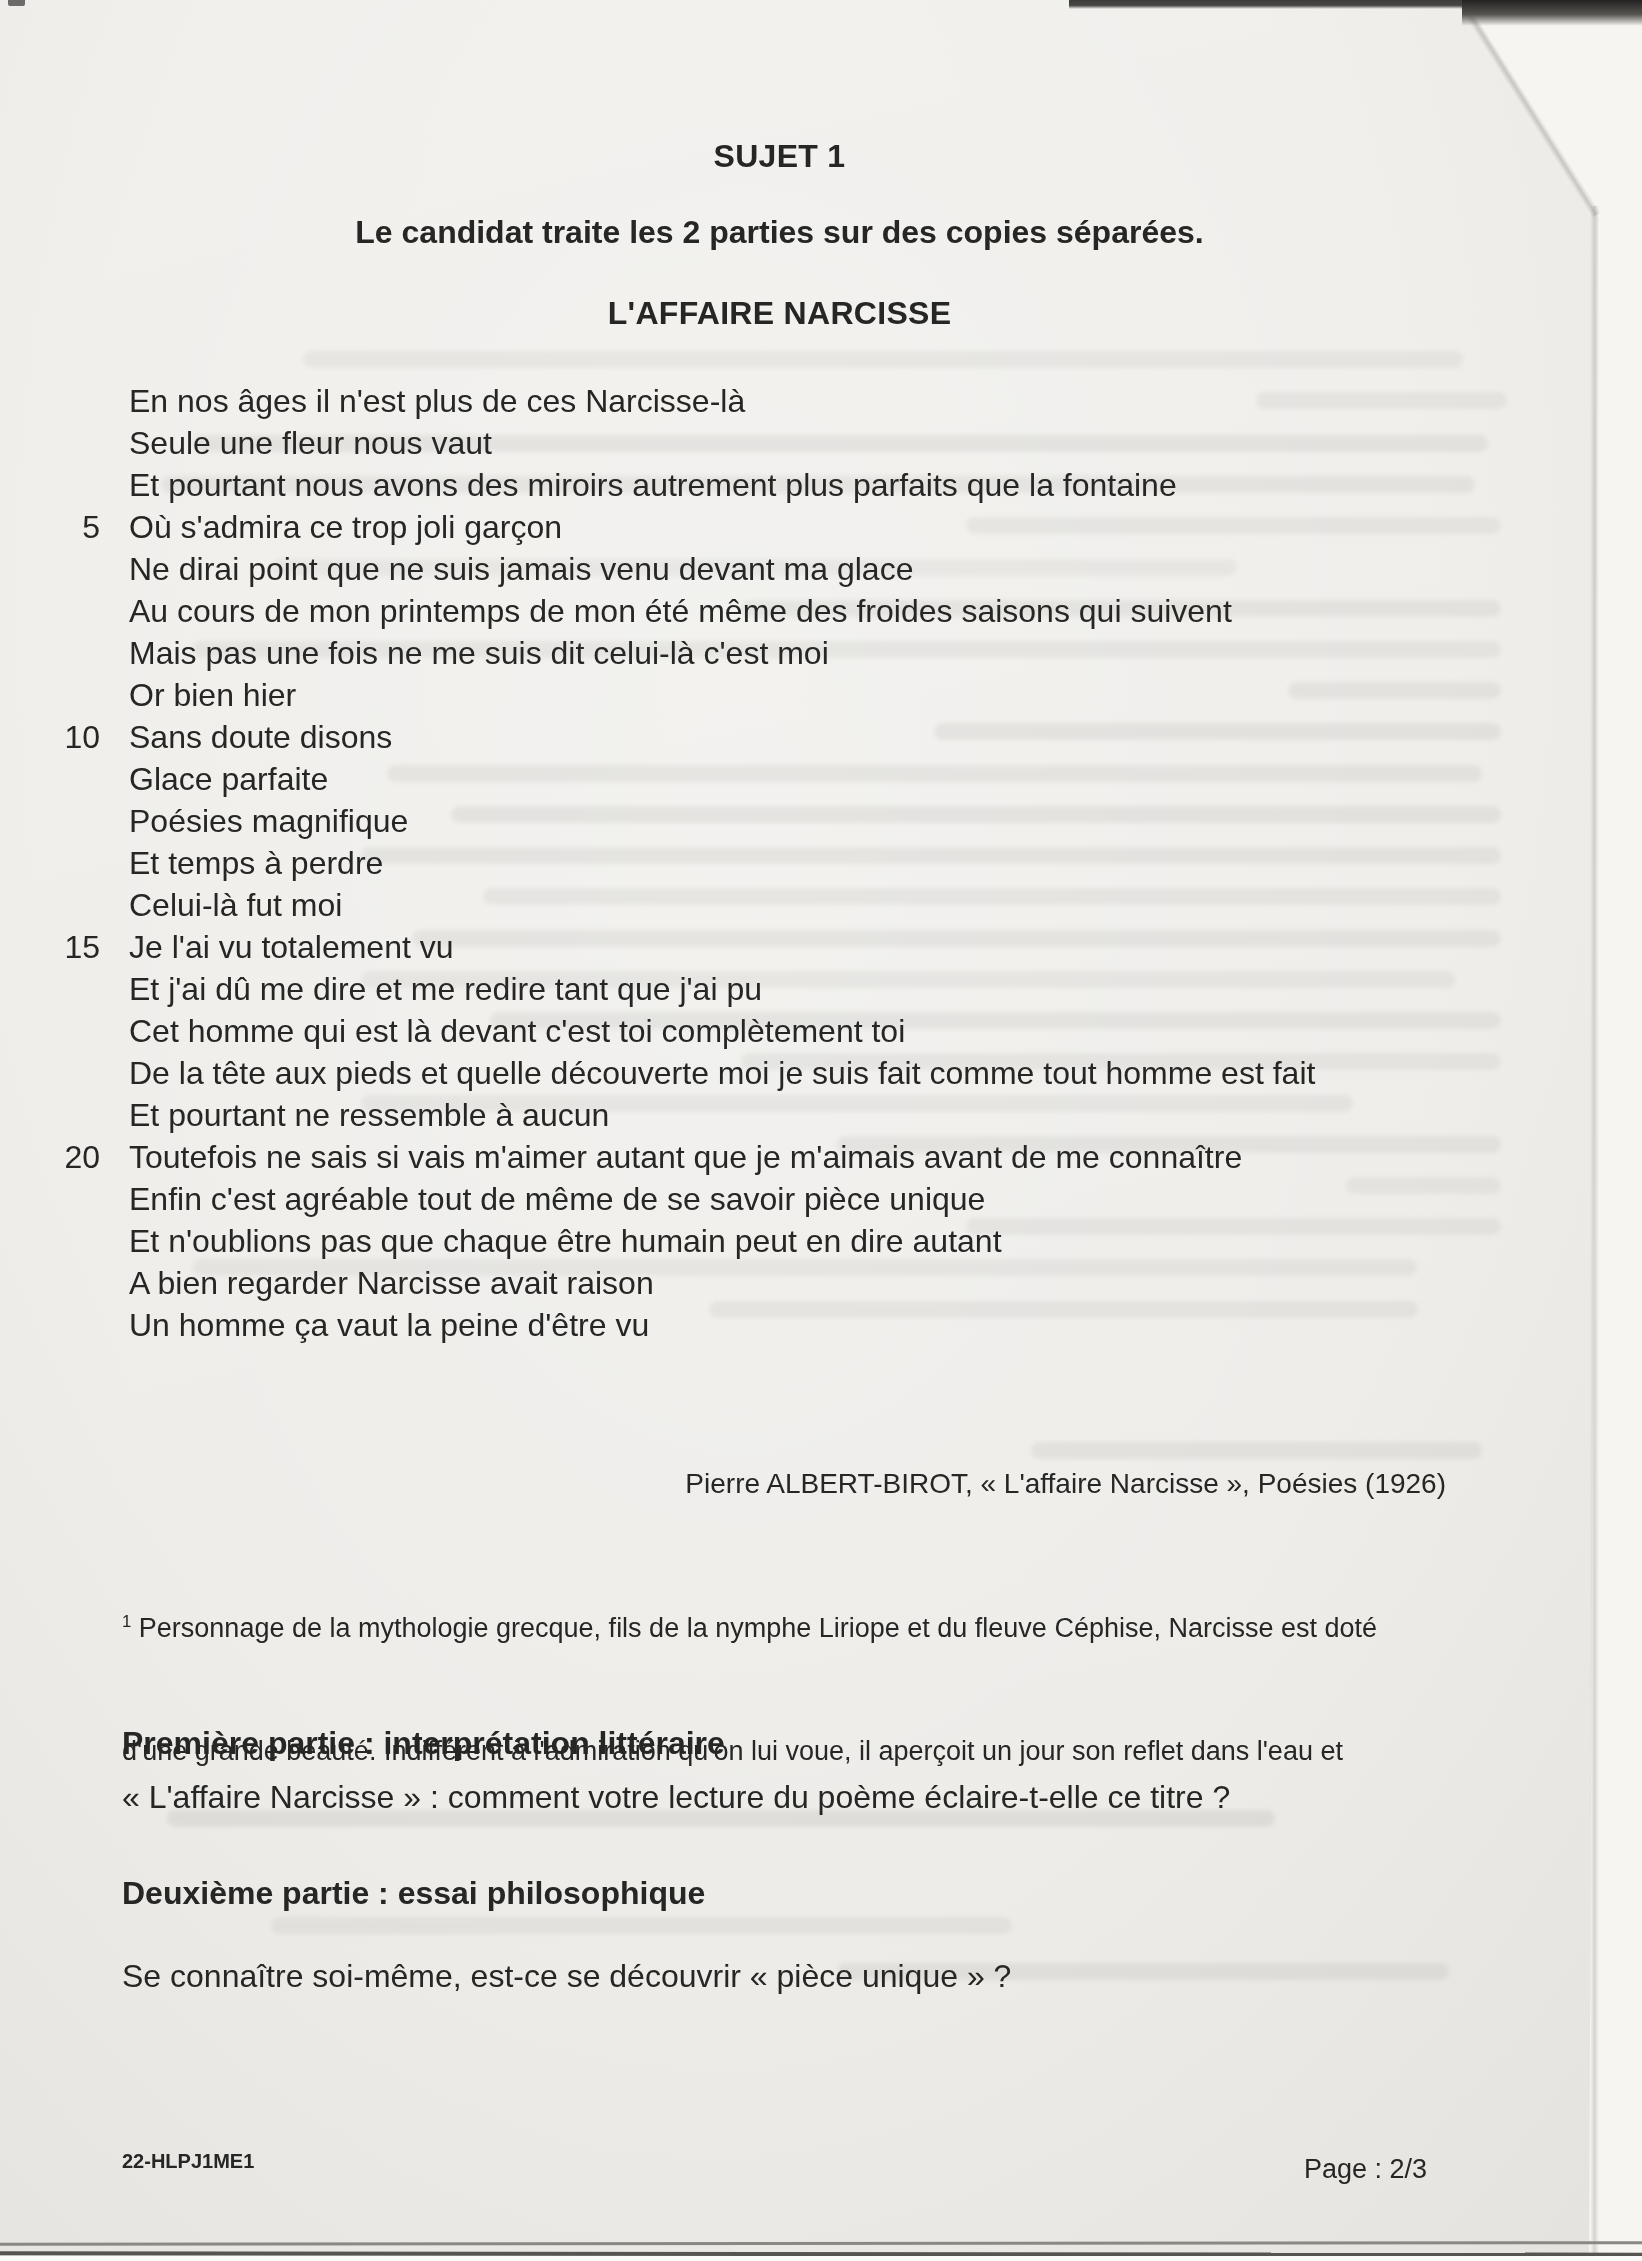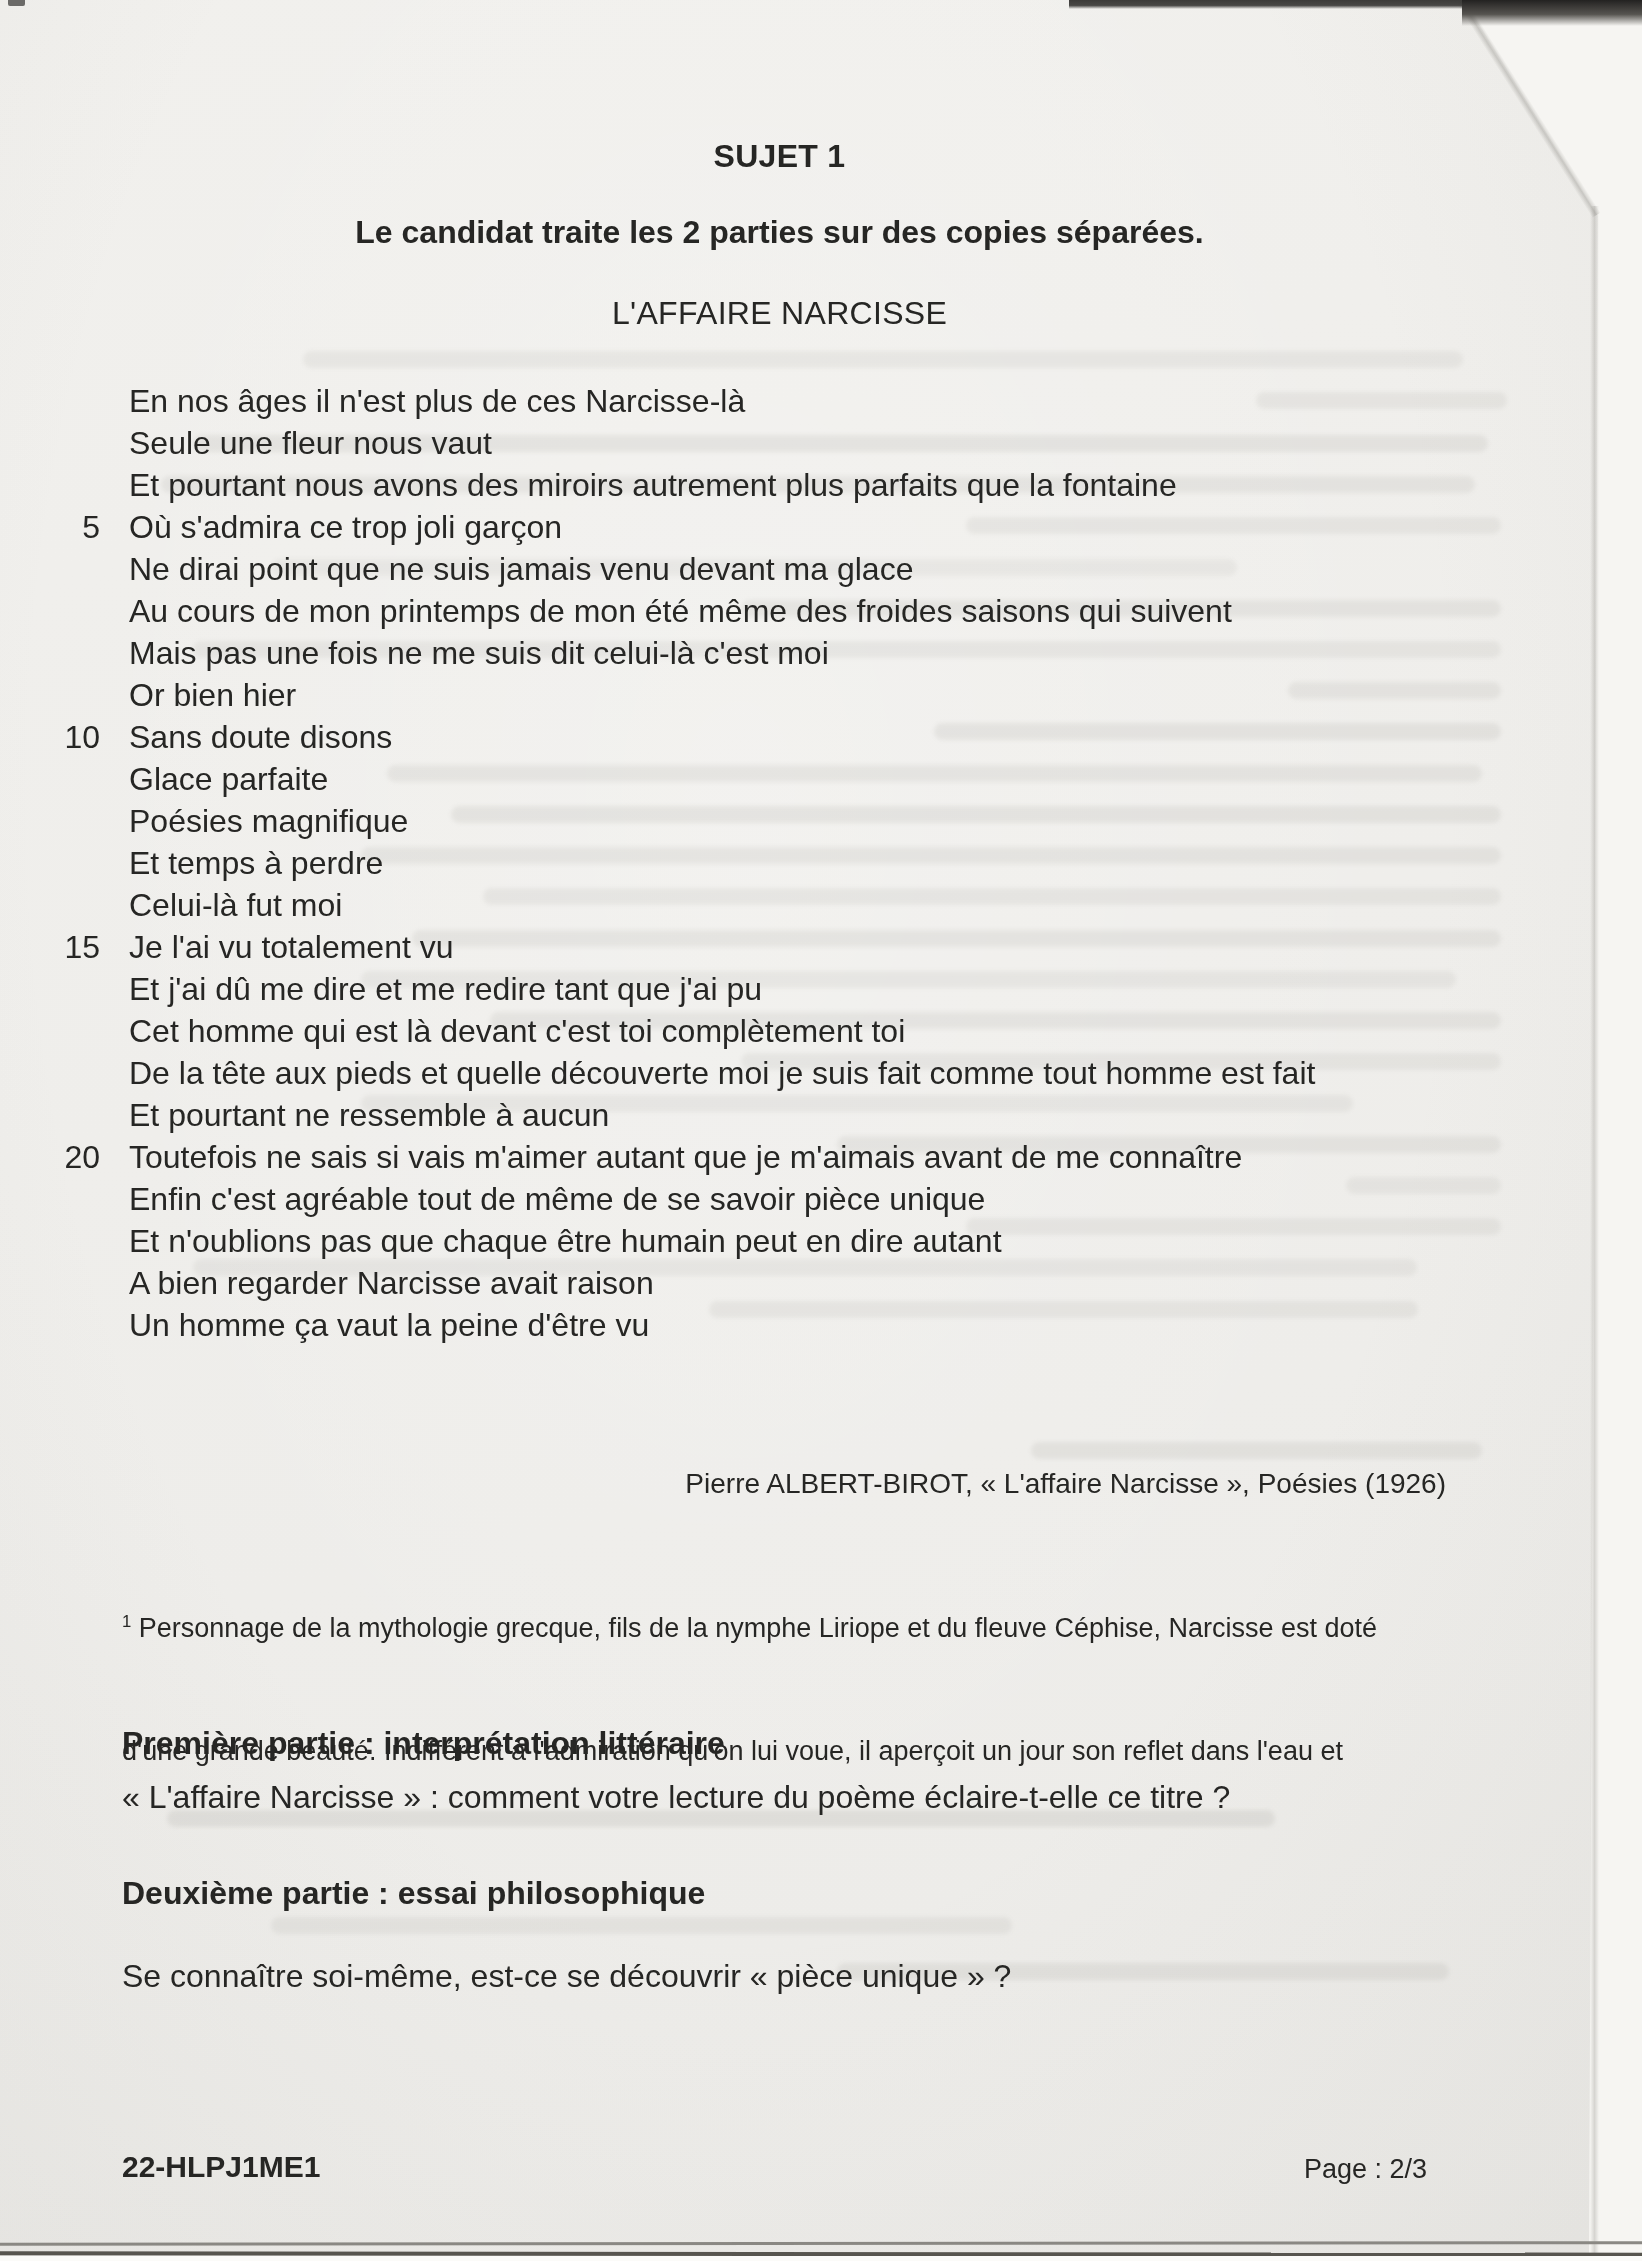--- a/index.html
+++ b/index.html
@@ -25,36 +25,36 @@
     background:linear-gradient(180deg,#232221 0%,#565450 55%,rgba(120,118,112,0) 100%);}
   .top-left-dot{position:absolute;left:7.7px;top:0;width:17px;height:5.8px;background:#4a4947;opacity:.8;z-index:6;border-radius:0 0 1.9px 1.9px;}
   .bottom-line-1{position:absolute;left:0;top:2242px;width:1643px;height:2.6px;background:#8a8883;z-index:6;transform:rotate(-.06deg);}
   .bottom-line-2{position:absolute;left:0;top:2252px;width:1643px;height:3.9px;background:#57554f;z-index:6;transform:rotate(.05deg);}
   .bottom-white{position:absolute;left:0;top:2256px;width:1643px;height:5.2px;background:#fbfbf9;z-index:6;}
   
   #bleed{position:absolute;inset:0;z-index:2;pointer-events:none;}
   .ghost{position:absolute;height:17px;border-radius:8.4px;background:#8f8d86;filter:blur(1.9px);}
   
   .content{position:absolute;inset:0;z-index:3;}
-  .centered{position:absolute;left:0;width:1559px;text-align:center;}
+  .centered{position:absolute;left:0;width:1559px;text-align:center;font-weight:bold;}
   .doc-title{top:137px;font-size:32px;font-weight:bold;line-height:39px;letter-spacing:0.3px;}
   .instruction{top:213px;font-size:32px;font-weight:bold;line-height:39px;}
   .poem-title{top:294px;font-size:32px;line-height:39px;letter-spacing:0.3px;}
   .poem{position:absolute;left:39px;top:380px;font-size:32px;}
   .poem-row{display:flex;height:42px;align-items:center;white-space:pre;}
   .poem-num{width:61px;text-align:right;flex:none;}
   .poem-text{margin-left:29px;}
   sup{font-size:.62em;vertical-align:super;line-height:0;}
   .attribution{position:absolute;right:197px;top:1464px;font-size:28px;line-height:39px;white-space:pre;}
   .footnote{position:absolute;left:122px;top:1526px;font-size:27px;line-height:41px;white-space:pre;}
   .part-heading{position:absolute;left:122px;font-size:32px;font-weight:bold;line-height:39px;white-space:pre;}
   .part-question{position:absolute;left:122px;font-size:32px;line-height:39px;white-space:pre;}
   .p1h{top:1724px;} .p1q{top:1778px;}
   .p2h{top:1874px;} .p2q{top:1957px;}
-  .footer-code{position:absolute;left:122px;top:2150px;font-size:30px;font-weight:bold;}
+  .footer-code{position:absolute;left:122px;top:2150px;font-size:20px;font-weight:bold;}
   .footer-page{position:absolute;right:216px;top:2154px;font-size:27px;}
 </style>
 </head>
 <body>
 
 <div class="vignette"></div>
 <div id="bleed">
     <div class="ghost" style="left: 303px; top: 351px; width: 1160px; opacity: 0.1;"></div>
     <div class="ghost" style="left: 1256px; top: 392px; width: 251px; opacity: 0.11;"></div>
     <div class="ghost" style="left: 193px; top: 435px; width: 1295px; opacity: 0.13;"></div>

